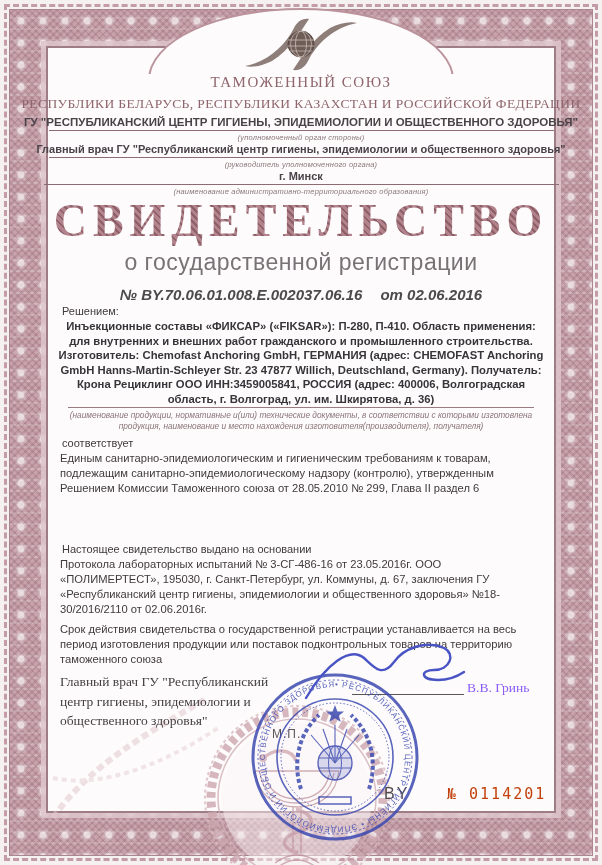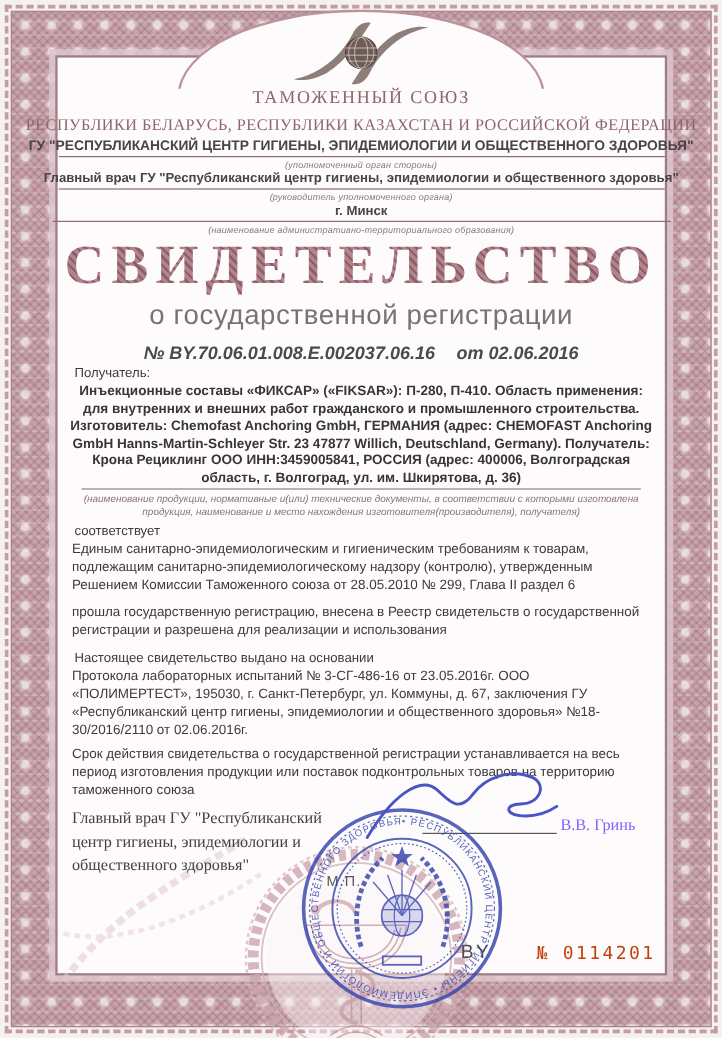--- a/index.html
+++ b/index.html
@@ -124,28 +124,27 @@
     <div class="abs cx city">г. Минск</div>
     <div class="abs rule r3"></div>
     <div class="abs cx cap cap3">(наименование административно-территориального образования)</div>
 
     <div class="abs cx serif title">СВИДЕТЕЛЬСТВО</div>
     <div class="abs cx subtitle">о государственной регистрации</div>
     <div class="abs cx numline">
       <span>№ BY.70.06.01.008.E.002037.06.16</span><span class="gap"></span><span>от 02.06.2016</span>
     </div>
 
-    <div class="abs lbl product-label">Получатель:</div>
+    <div class="abs lbl product-label">Решением:</div>
     <div class="abs product">Инъекционные составы «ФИКСАР» («FIKSAR»): П-280, П-410. Область применения: для внутренних и внешних работ гражданского и промышленного строительства. Изготовитель: Chemofast Anchoring GmbH, ГЕРМАНИЯ (адрес: CHEMOFAST Anchoring GmbH Hanns-Martin-Schleyer Str. 23 47877 Willich, Deutschland, Germany). Получатель: Крона Рециклинг ООО ИНН:3459005841, РОССИЯ (адрес: 400006, Волгоградская область, г. Волгоград, ул. им. Шкирятова, д. 36)</div>
     <div class="abs rule r4"></div>
     <div class="abs product-cap">(наименование продукции, нормативные и(или) технические документы, в соответствии с которыми изготовлена продукция, наименование и место нахождения изготовителя(производителя), получателя)</div>
 
     <div class="abs lbl conforms-label">соответствует</div>
     <div class="abs body-txt conforms">Единым санитарно-эпидемиологическим и гигиеническим требованиям к товарам, подлежащим санитарно-эпидемиологическому надзору (контролю), утвержденным Решением Комиссии Таможенного союза от 28.05.2010 № 299, Глава II раздел 6</div>
-    <div class="abs body-txt registered">прошла государственную регистрацию, внесена в Реестр свидетельств о государственной регистрации и разрешена для реализации и использования</div>
     <div class="abs lbl basis-label">Настоящее свидетельство выдано на основании</div>
     <div class="abs body-txt basis">Протокола лабораторных испытаний № 3-СГ-486-16 от 23.05.2016г. ООО «ПОЛИМЕРТЕСТ», 195030, г. Санкт-Петербург, ул. Коммуны, д. 67, заключения ГУ «Республиканский центр гигиены, эпидемиологии и общественного здоровья» №18-30/2016/2110 от 02.06.2016г.</div>
     <div class="abs body-txt validity">Срок действия свидетельства о государственной регистрации устанавливается на весь период изготовления продукции или поставок подконтрольных товаров на территорию таможенного союза</div>
 
     <div class="abs serif signer">Главный врач ГУ "Республиканский центр гигиены, эпидемиологии и общественного здоровья"</div>
     <div class="abs sig-line"></div>
     <div class="abs serif signer-name">В.В. Гринь</div>
     <div class="abs mp">М.П.</div>
 
     <div class="abs serial">BY</div>

